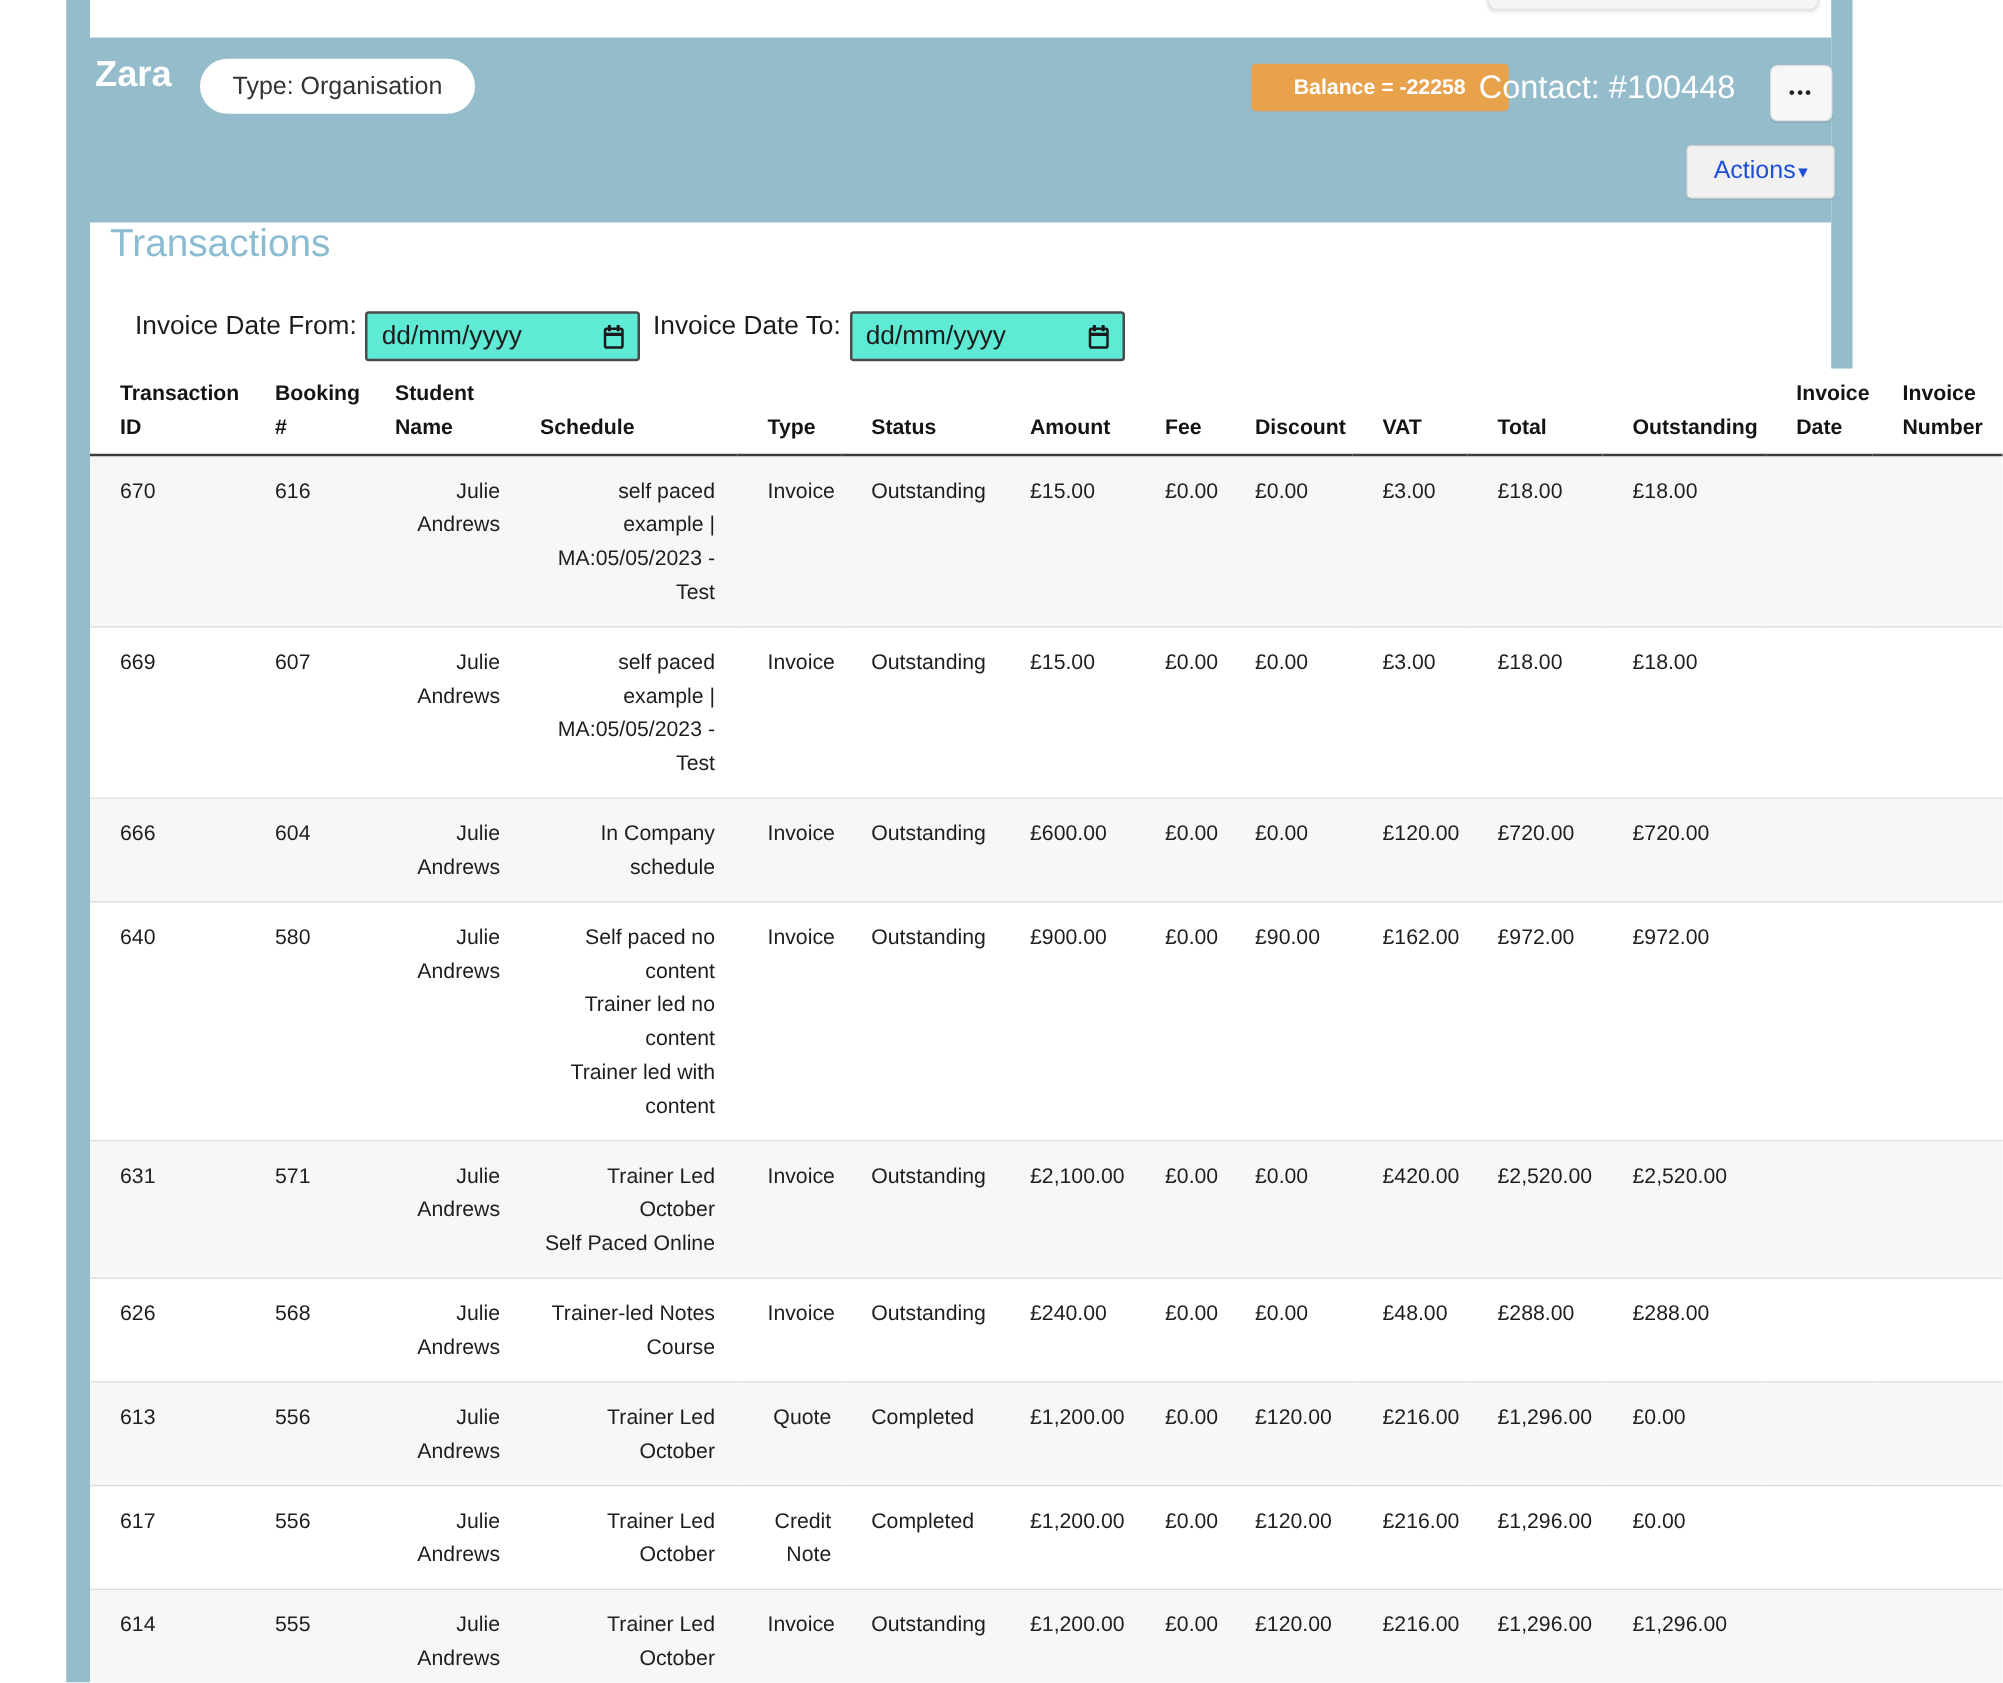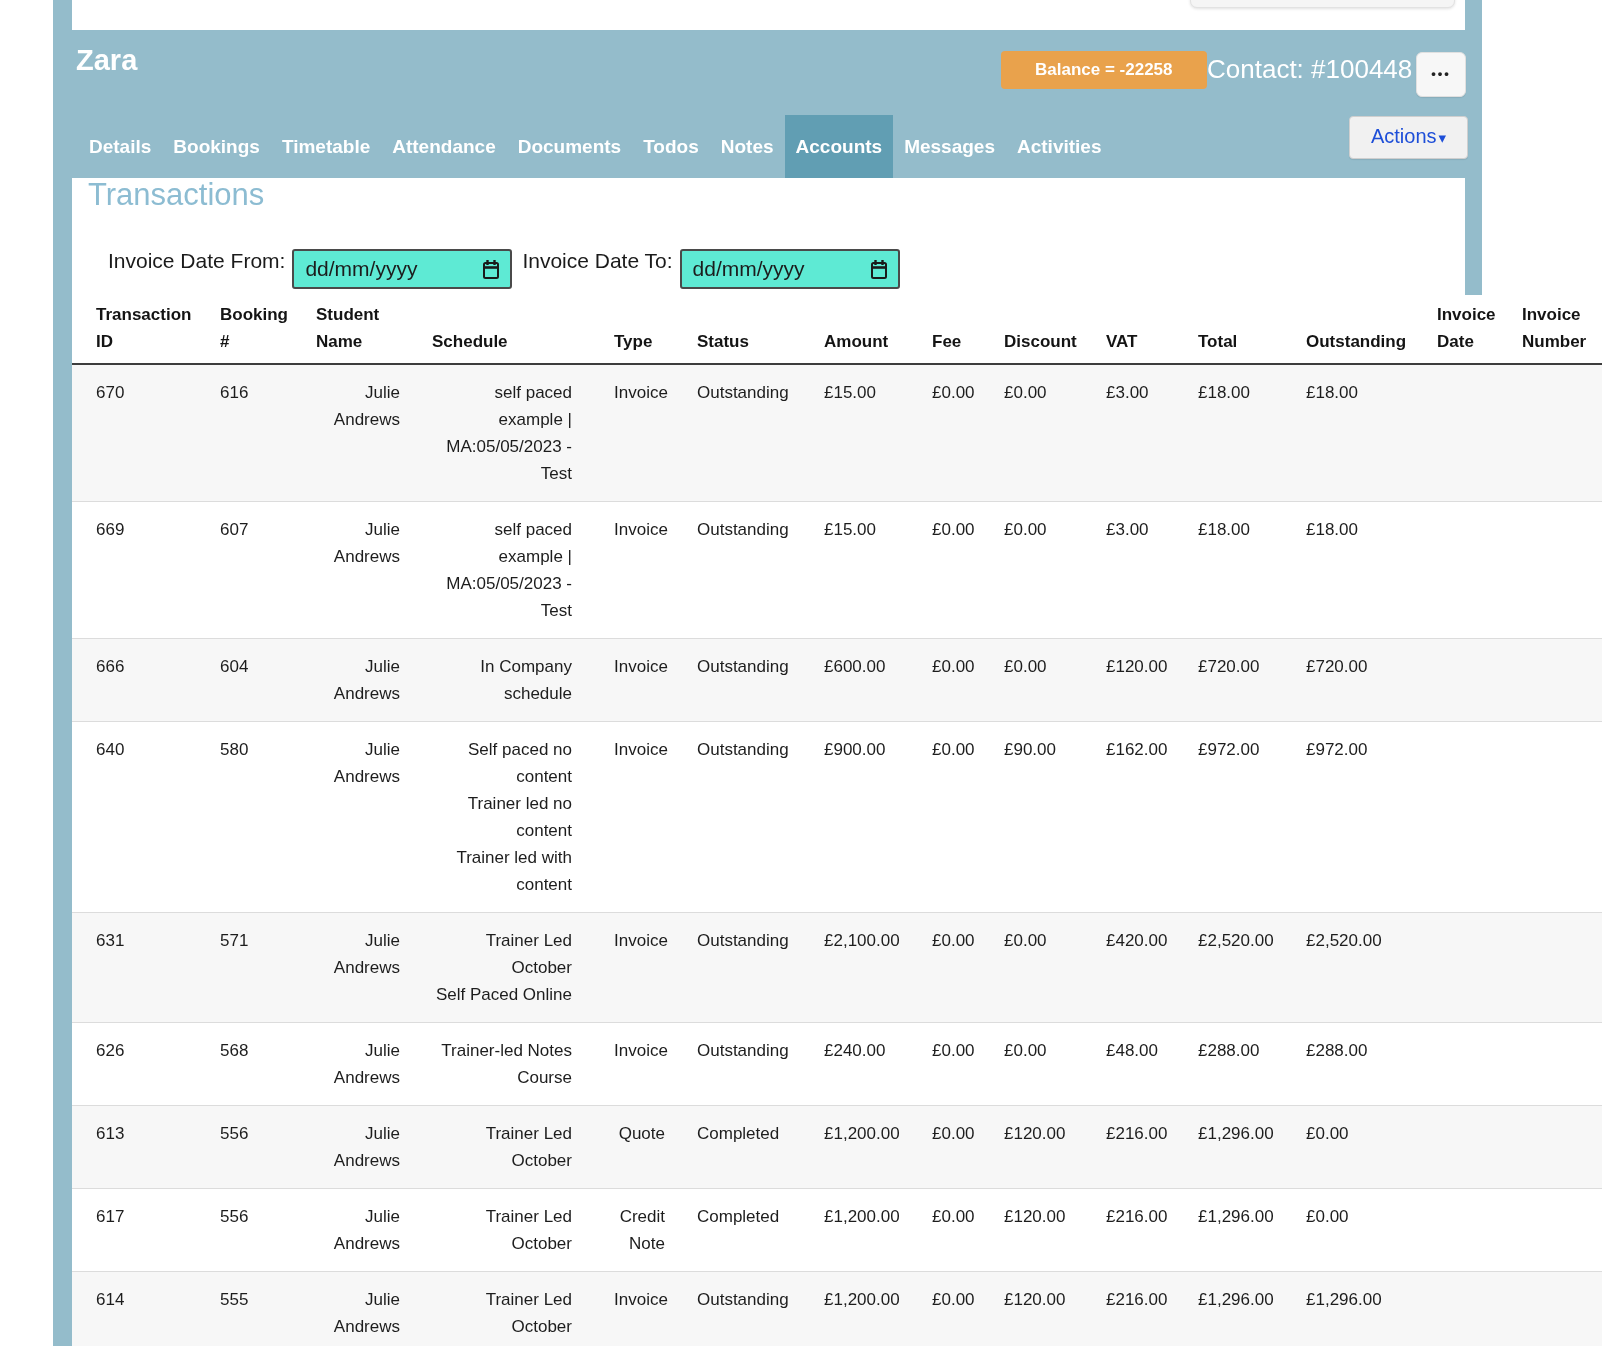--- a/index.html
+++ b/index.html
@@ -17,21 +17,21 @@
     background:#f5f5f5; border:1px solid #e2e2e2; border-radius:7px;
     box-shadow:0 1px 3px rgba(0,0,0,.12); }
 
   
   .band { position:absolute; left:72px; top:30px; width:1393px; height:148px; background:var(--band,#94bccb); }
   .zara { position:absolute; left:4px; top:14px; font-size:29px; font-weight:bold; color:#fff; }
   .type-pill { position:absolute; left:88px; top:17px; height:44px; border-radius:22px;
     background:#fff; color:#333; font-size:20px; line-height:44px; padding:0 26px; }
   .balance-badge { position:absolute; left:929px; top:21px; height:38px; background:var(--balance,#e9a24c);
     border-radius:4px; color:#fff; font-weight:bold; font-size:17px; line-height:38px; padding:0 34px; }
-  .contact { position:absolute; left:1111px; top:24px; font-size:26px; color:#fff;margin-left:24px; }
+  .contact { position:absolute; left:1111px; top:24px; font-size:26px; color:#fff; }
   .dots-btn { position:absolute; left:1344px; top:22px; width:48px; height:43px;
     background:#f7f7f7; border:1px solid #e0e0e0; border-radius:6px;
     color:#222; text-align:center; font-size:13px; font-weight:bold; letter-spacing:2px;
     line-height:41px; box-shadow:0 1px 1px rgba(0,0,0,.08); cursor:pointer; }
   .actions-btn { position:absolute; left:1277px; top:86px; width:117px; height:41px;
     background:#f1f1f1; border:1px solid #cfcfcf; border-radius:4px;
     font-size:20px; color:#1d4ed8; text-align:center; line-height:39px;
     box-shadow:0 1px 1px rgba(0,0,0,.08); cursor:pointer; }
   .actions-btn .caret { font-size:15px; margin-left:2px; }
 
@@ -68,36 +68,25 @@
 <body>
 
 <div class="page">
 
   <div class="left-strip"></div>
   <div class="right-strip"></div>
   <div class="top-sliver"></div>
 
   <div class="band">
     <div class="zara">Zara</div>
+    <div class="type-pill">Type: Organisation</div>
     <div class="balance-badge">Balance = -22258</div>
     <div class="contact">Contact: #100448</div>
     <div class="dots-btn">•••</div>
     <div class="actions-btn"><span>Actions</span><span class="caret">▾</span></div>
-    <div class="tab-bar">
-        <div class="tab">Details</div>
-        <div class="tab">Bookings</div>
-        <div class="tab">Timetable</div>
-        <div class="tab">Attendance</div>
-        <div class="tab">Documents</div>
-        <div class="tab">Todos</div>
-        <div class="tab">Notes</div>
-        <div class="tab active">Accounts</div>
-        <div class="tab">Messages</div>
-        <div class="tab">Activities</div>
-      </div>
   </div>
 
   <div class="section-heading">Transactions</div>
 
   <div class="filters">
     <span class="filter-label">Invoice Date From:</span>
     <div class="date-input">
       <span class="value">dd/mm/yyyy</span>
       <svg class="cal" width="20" height="21" viewBox="0 0 20 21">
         <line x1="6.5" y1="1" x2="6.5" y2="6" stroke="#1a1a1a" stroke-width="2.4"></line>

